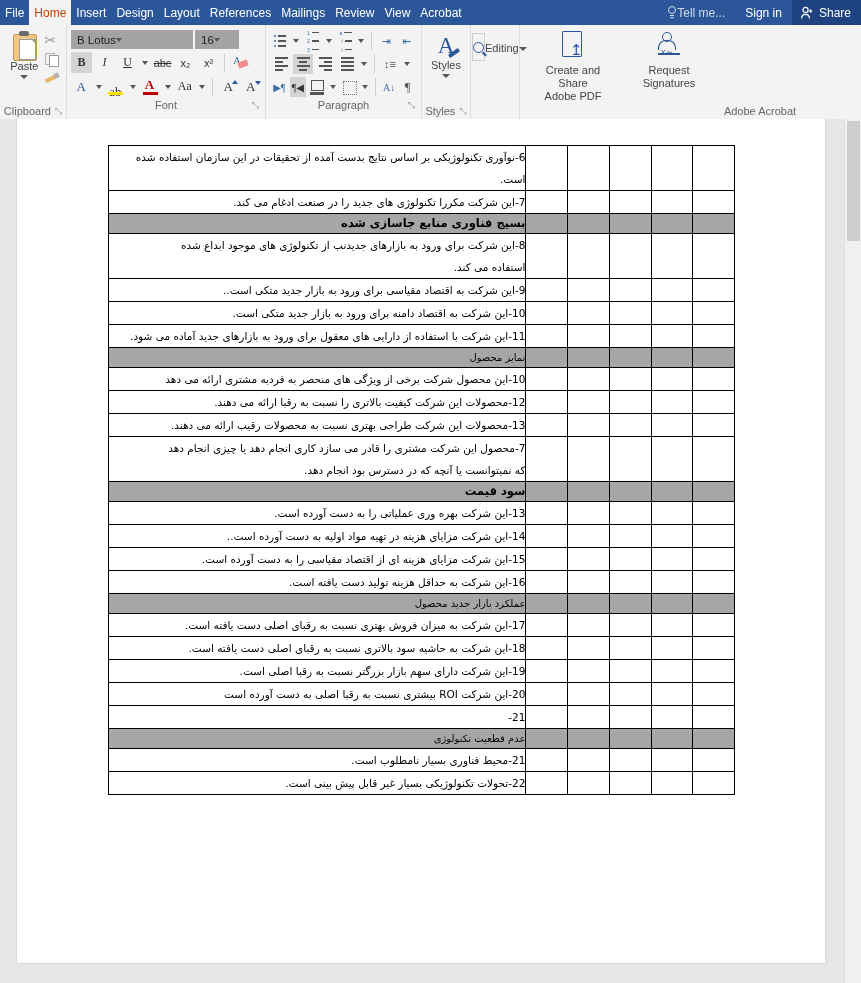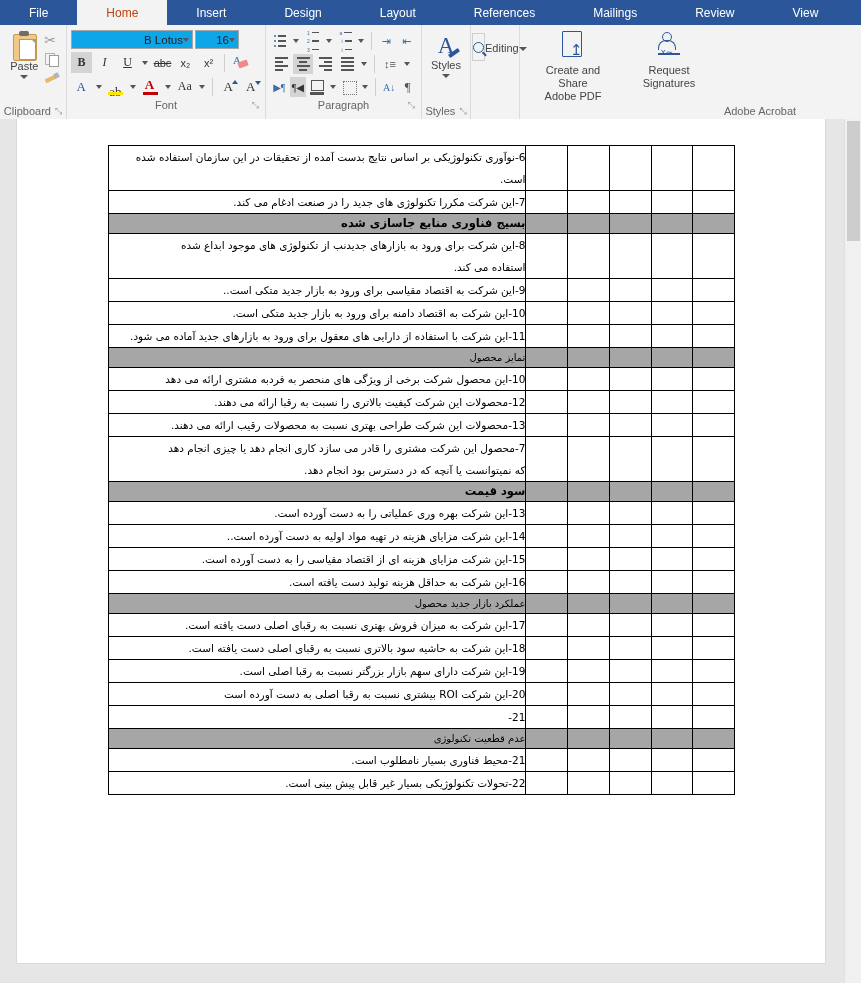--- a/index.html
+++ b/index.html
@@ -15,21 +15,21 @@
   .tabbar {
     height: 25px;
     background: #2b579a;
     display: flex;
     align-items: stretch;
     color: #ffffff;
     font-size: 12px;
     position: relative;
   }
   .tab {
-    padding: 0 29px;
+    padding: 0 5px;
     display: flex; align-items: center;
     white-space: nowrap;
     cursor: default;
   }
   .tab.active {
     background: #f3f3f3;
     color: #c2410c;
   }
   .tabbar .spacer { flex: 1 1 auto; }
   .tellme {
@@ -87,22 +87,22 @@
   .copy-i:after{content:"";position:absolute;left:5px;top:4px;width:8px;height:10px;border:1.2px solid #9a9a9a;background:#fff;}
   .brush-i{position:relative;}
   .brush-i:before{content:"";position:absolute;left:1px;top:7px;width:11px;height:4px;background:#e8b76a;transform:rotate(-25deg);}
   .brush-i:after{content:"";position:absolute;left:10px;top:3px;width:5px;height:5px;background:#b3b3b3;transform:rotate(-25deg);}
 
   
   .g-font { width: 198px; }
   .font-rows { display:flex; flex-direction:column; gap:3px; padding: 3px 4px 0 4px; }
   .row { display:flex; align-items:center; gap:2px; }
   .combo {
-    height:19px; border:1px solid #a6a6a6; background:#0ea5e9;
-    display:flex; align-items:center; justify-content:flex-end;
+    height:19px; border:1px solid #a6a6a6; background:#a3a3a3;
+    display:flex; align-items:center; justify-content:flex-start;
     padding:0 3px 0 5px; font-size:11.5px; color:#222; box-sizing:border-box;
   }
   .combo .caret{ width:0;height:0;border-left:3px solid transparent;border-right:3px solid transparent;border-top:4px solid #555;}
   .combo-font{ width:122px; }
   .combo-size{ width:44px; }
   .btn {
     width:21px;height:21px; display:flex; align-items:center; justify-content:center;
     font-size:12px; color:#333; box-sizing:border-box; border:1px solid transparent;
   }
   .btn.on { background:#d4d4d4; }

